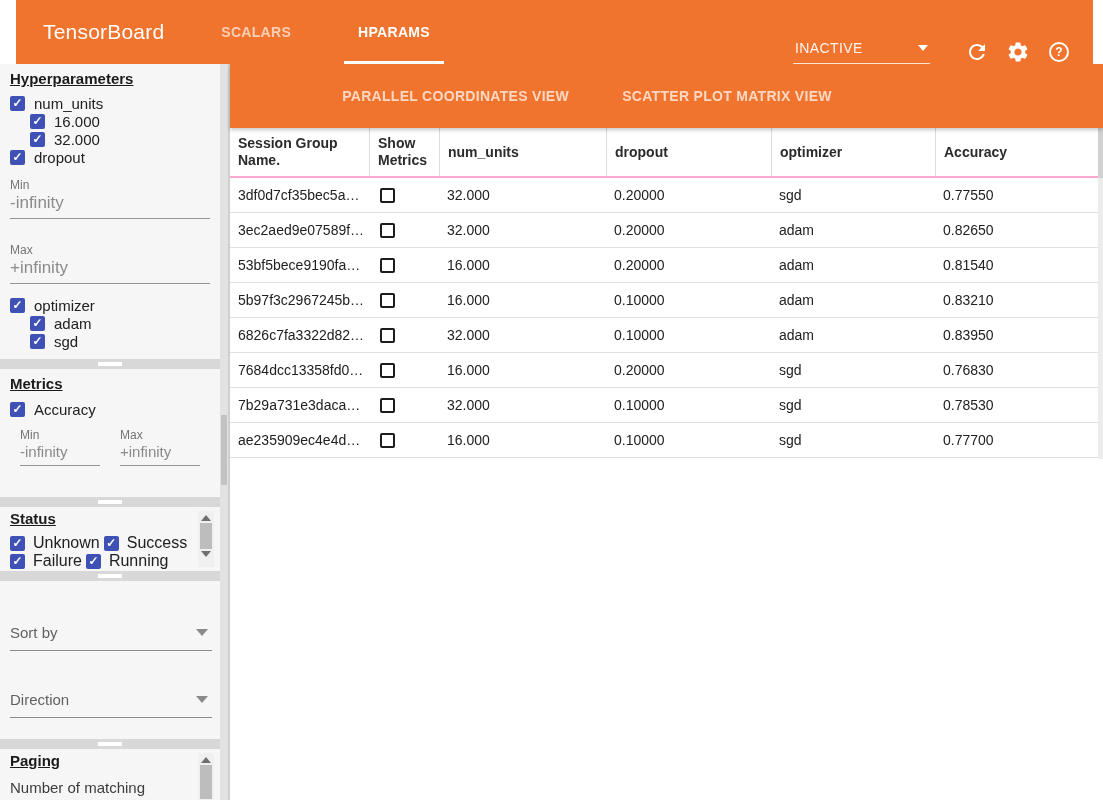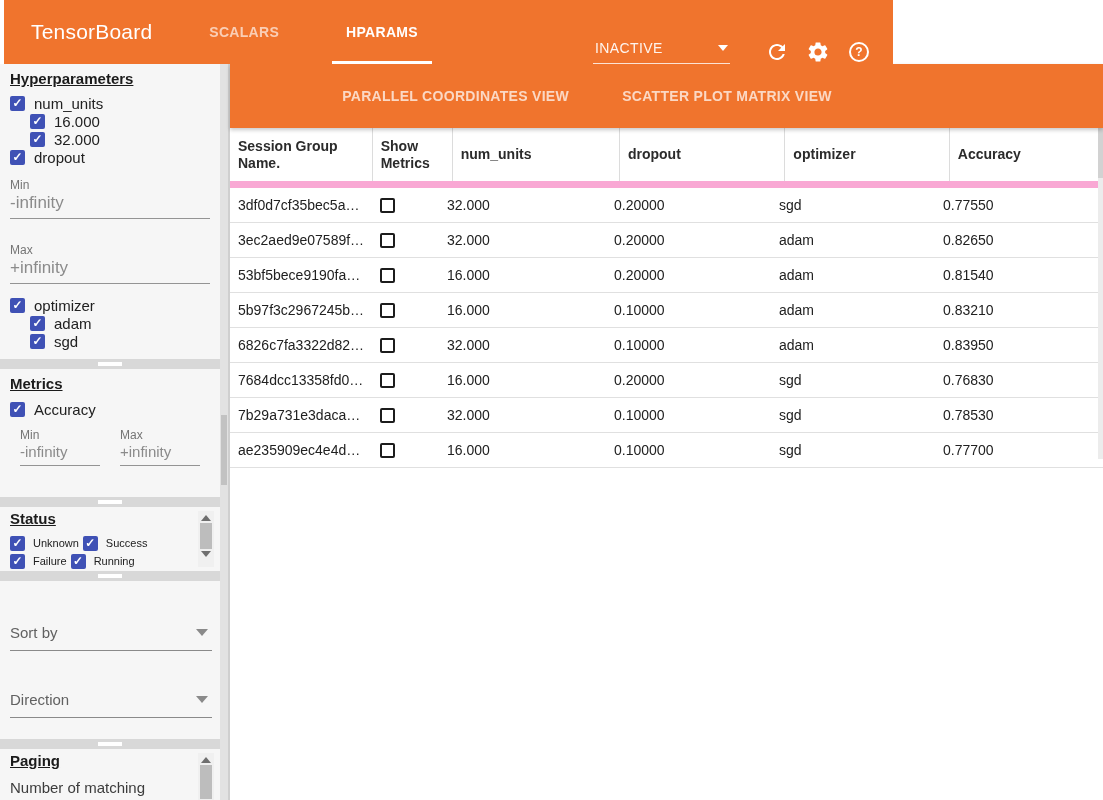--- a/index.html
+++ b/index.html
@@ -1,21 +1,21 @@
 <!DOCTYPE html>
 <html><head>
 <meta charset="utf-8">
 <style>
   * { margin:0; padding:0; box-sizing:border-box; }
   html,body { width:1103px; height:800px; overflow:hidden;
     font-family:"Liberation Sans", sans-serif; background:#fff; }
   .stage { position:relative; width:1103px; height:800px; overflow:hidden; }
 
   
-  .toolbar { position:absolute; left:4px; top:0; width:889px; height:64px;
+  .toolbar { position:absolute; left:16px; top:0; width:1077px; height:64px;
     background:#f0742d; display:flex; align-items:stretch; z-index:5; }
   .logo { margin-left:27px; align-self:center; font-size:21px; color:#fff; letter-spacing:.2px; }
   .top-tabs { display:flex; margin-left:43px;gap:39px; }
   .top-tab { position:relative; display:flex; align-items:center; padding:0 14px;
     font-size:14px; letter-spacing:.3px; font-weight:bold; color:rgba(255,255,255,.65); cursor:pointer; }
   .top-tab.active { color:#fff; }
   .top-tab.active::after { content:""; position:absolute; left:0; right:0; bottom:0; height:3px; background:#fff; }
   .toolbar-right { margin-left:auto; display:flex; align-items:flex-end; margin-right:22px; }
   .reload-select { width:137px; display:flex; align-items:center; justify-content:space-between;
     border-bottom:1px solid rgba(255,255,255,.8); padding:2px 2px 7px 2px; margin-right:18px; cursor:pointer; }
@@ -41,21 +41,21 @@
   .ind { margin-left:20px; }
 
   .field-label { font-size:12px; color:#757575; height:12px; }
   .field-input { display:block; width:200px; border:none; outline:none; background:transparent;
     border-bottom:1px solid #949494; font-family:inherit; font-size:17px; color:#8b8b8b; padding:3px 0 5px 0; }
   .mm-row { display:flex; margin-left:10px; margin-top:10px; }
   .mm { width:92px; margin-right:14px; }
   .mm .field-input { width:80px; font-size:15px; }
 
   .status-list { display:flex; flex-wrap:wrap; width:186px; margin-top:6px; }
-  .status-item { display:flex; align-items:center; height:18px; font-size:11px; color:#212121; margin-right:4px; }
+  .status-item { display:flex; align-items:center; height:18px; font-size:16px; color:#212121; margin-right:4px; }
   .status-item .cb { margin-right:8px; }
 
   .select { width:202px; display:flex; align-items:center; justify-content:space-between;
     border-bottom:1px solid #8a8a8a; color:#616161; font-size:15px; padding:4px 4px 9px 0; cursor:pointer; }
   .arr-down-g { width:0; height:0; border-left:6px solid transparent; border-right:6px solid transparent;
     border-top:7px solid #8a8a8a; }
 
   .paging-text { margin-top:8px; width:172px; font-size:15px; color:#3c3c3c; line-height:19px; }
 
   .mini-scroll { position:absolute; width:16px; background:#f0f0f0; right:6px; }
@@ -68,21 +68,21 @@
   
   .main { position:absolute; left:230px; top:64px; right:0; bottom:0; background:#fff; }
   .view-tabs { height:64px; background:#f0742d; display:flex; padding-left:15px;
     box-shadow:0 2px 4px rgba(0,0,0,.22); position:relative; z-index:2; }
   .view-tab { position:relative; display:flex; align-items:center; justify-content:center;
     font-size:14px; font-weight:bold; letter-spacing:.3px; color:rgba(255,255,255,.72); cursor:pointer; }
   .view-tab.active { color:#fff; }
   .view-tab.active::after { content:""; position:absolute; left:0; right:0; bottom:0; height:3px; background:#fff; }
   .vt0 { width:204px; } .vt1 { width:324px;justify-content:flex-end; } .vt2 { width:316px; }
 
-  .thead { display:flex; height:60px; border-bottom:7px solid #f9a8d4;gap:14px; }
+  .thead { display:flex; height:50px; border-bottom:2px solid #f9a8d4; }
   .th { display:flex; align-items:center; padding:0 8px; font-size:14px; font-weight:bold; color:#2b2b2b; line-height:17px; }
   .th + .th { border-left:1px solid #dcdcdc; }
   .trow { display:flex; height:35px; align-items:center; border-bottom:1px solid #e0e0e0; }
   .tcell { padding-left:8px; font-size:14px; color:#212121; white-space:nowrap; overflow:hidden; }
   .c0 { width:139px; } .c1 { width:70px; } .c2 { width:167px; } .c3 { width:165px; } .c4 { width:164px; } .c5 { width:168px; }
   .cb-empty { display:inline-block; width:15px; height:15px; border:2px solid #1c1c1c; border-radius:2px;
     background:#fff; margin-left:3px; vertical-align:middle; cursor:pointer; }
   .main-scroll { position:absolute; right:0; top:64px; width:5px; height:331px; background:#ececec; }
   .main-scroll .thumb { width:5px; height:50px; background:#d2d2d2; }
 </style>

